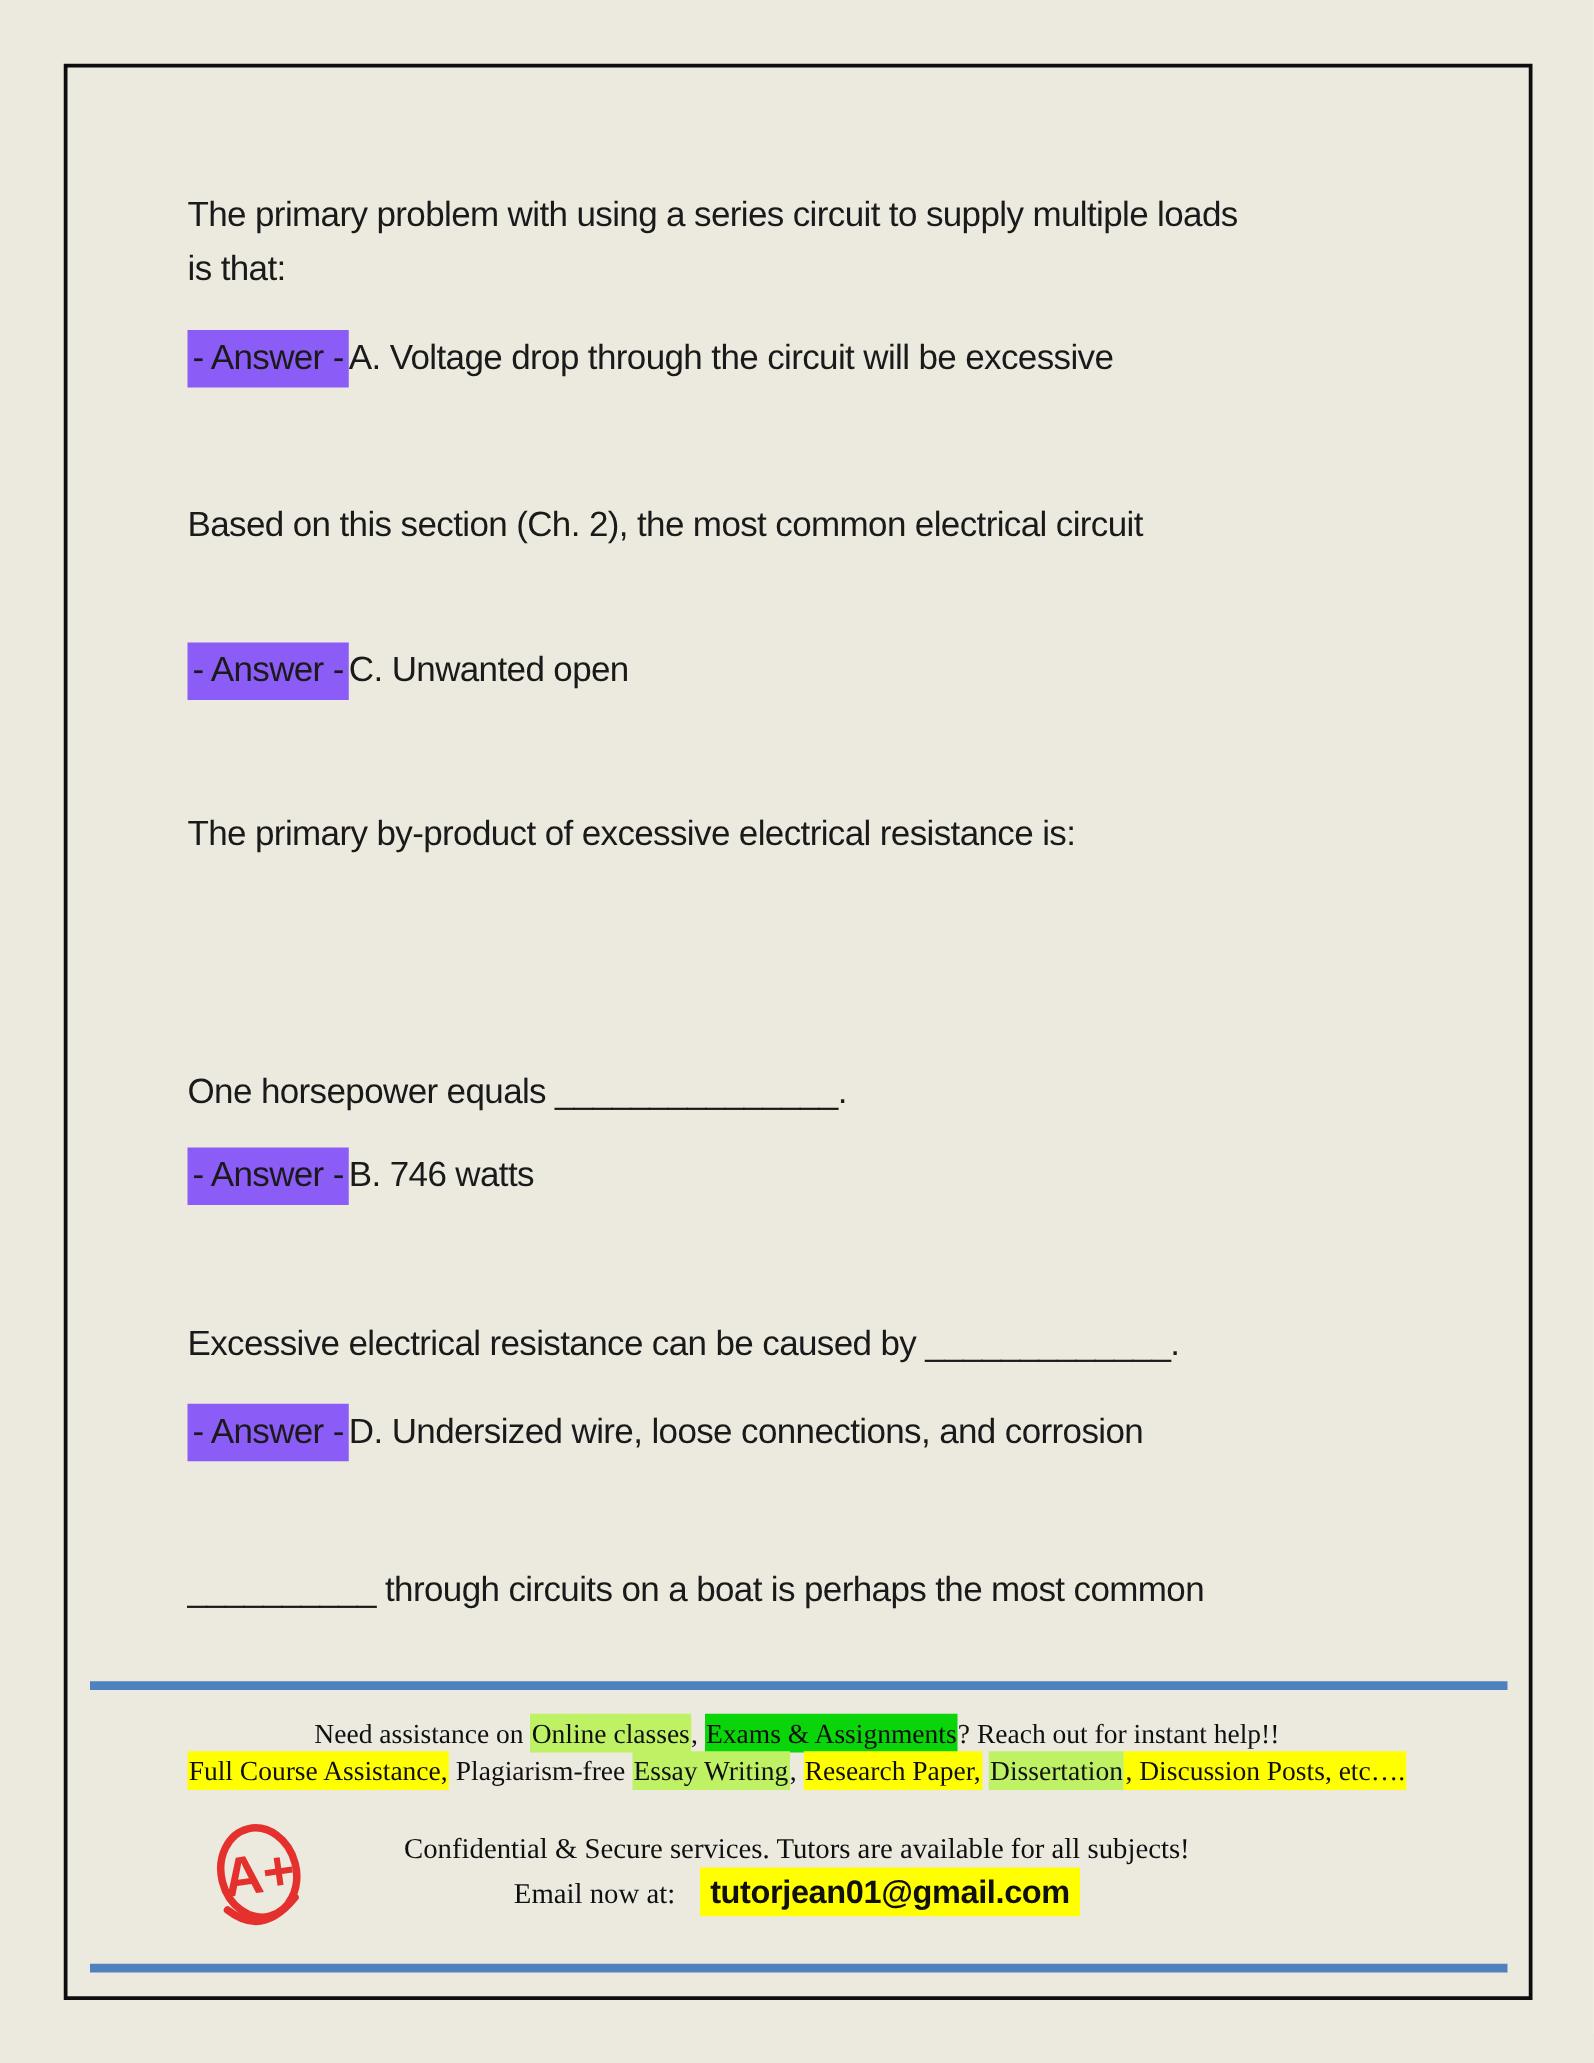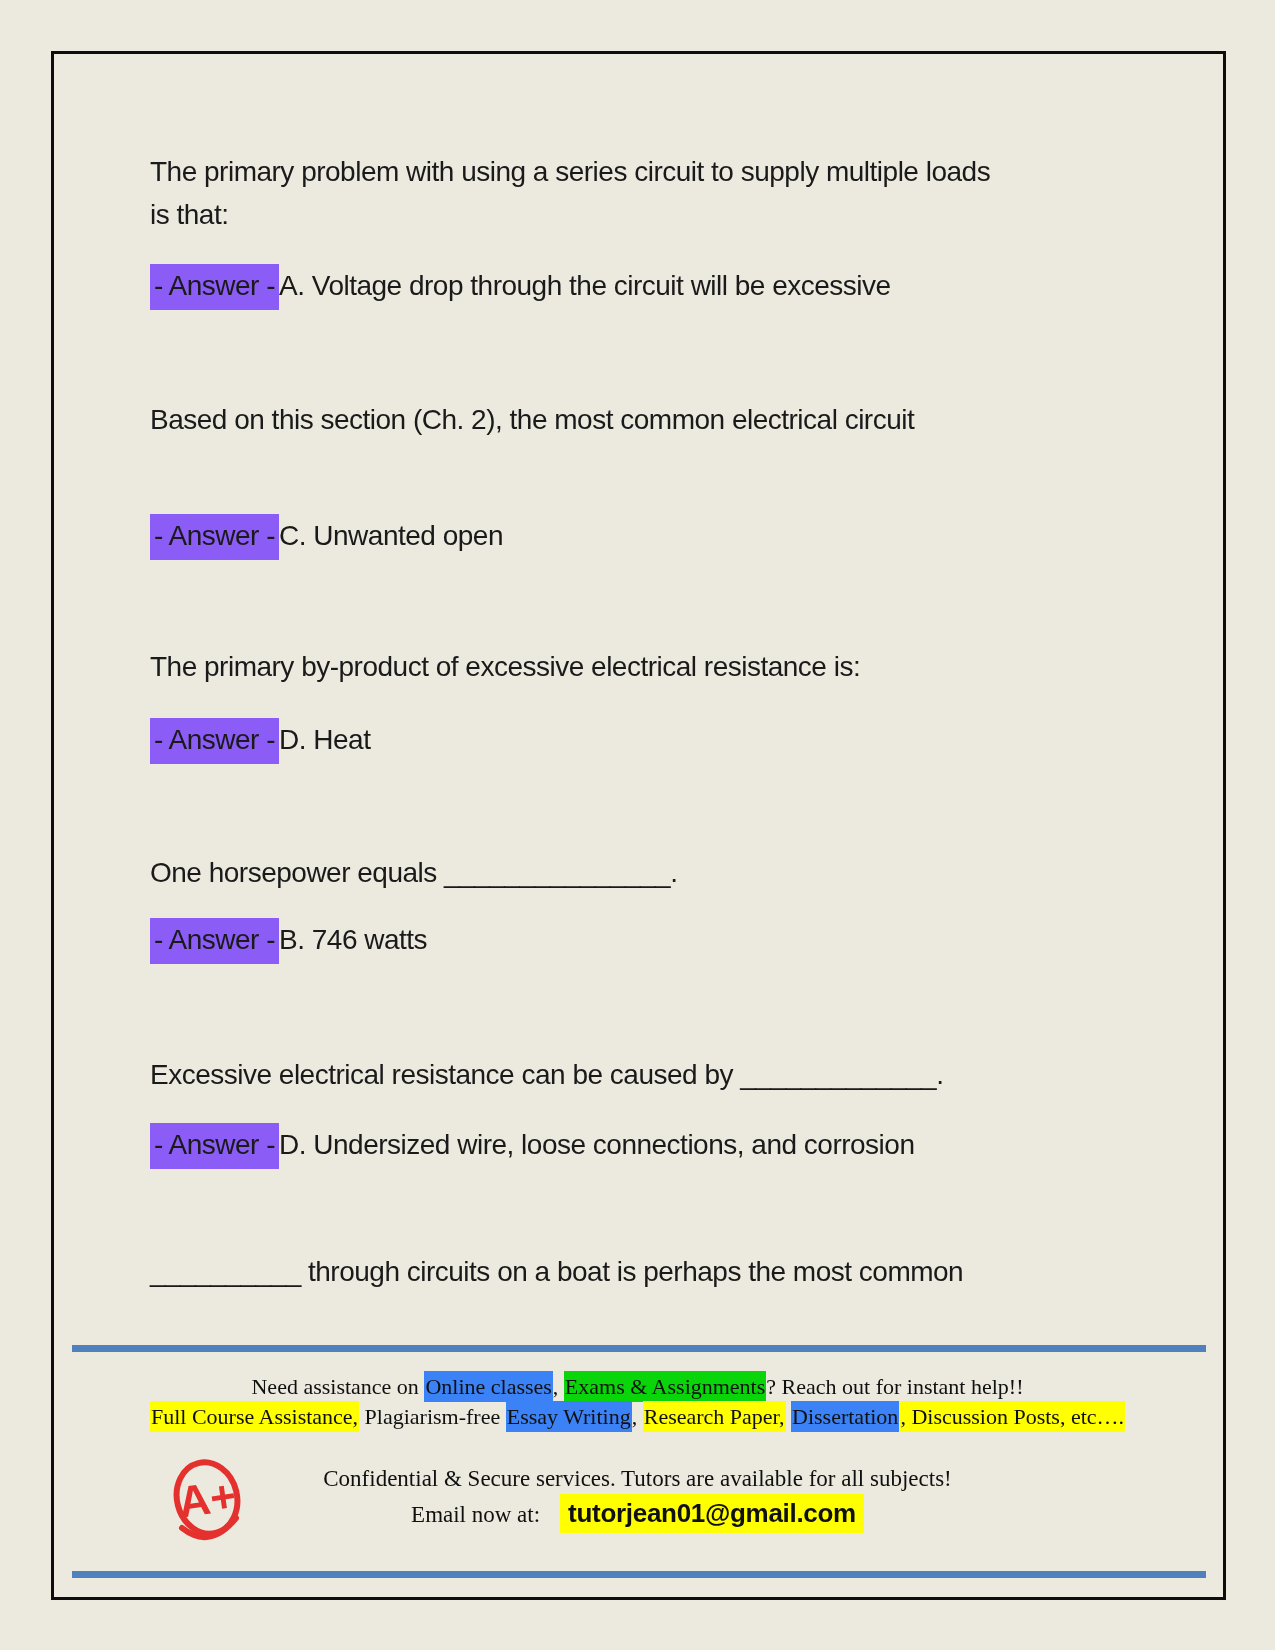--- a/index.html
+++ b/index.html
@@ -21,21 +21,21 @@
     position:absolute;
     left:150px;right:120px;
     font-size:28px;
     letter-spacing:-0.5px;
     line-height:40px;
     color:#1a1a1a;
     white-space:nowrap;
   }
   .answerline{white-space:nowrap;}
   .hl-y{background:#ffff00;}
-  .hl-c{background:#3b82f6;}
+  .hl-c{background:#bef264;}
   .hl-g{background:#0ad40a;}
   .ans-label{
     background:#8b5cf6;
     padding:6px 4px 9px 4px;
   }
   .divider{
     position:absolute;
     left:72px;
     width:1134px;height:7px;
     background:#4e81bd;
@@ -85,23 +85,20 @@
   <div class="bodyline answerline" style="top:266px">
     <span class="ans-label">- Answer -</span><span>A. Voltage drop through the circuit will be excessive</span>
   </div>
 
   <div class="bodyline" style="top:400px">Based on this section (Ch. 2), the most common electrical circuit</div>
   <div class="bodyline answerline" style="top:516px">
     <span class="ans-label">- Answer -</span><span>C. Unwanted open</span>
   </div>
 
   <div class="bodyline" style="top:647px">The primary by-product of excessive electrical resistance is:</div>
-  <div class="bodyline answerline" style="top:720px">
-    <span class="ans-label">- Answer -</span><span>D. Heat</span>
-  </div>
 
   <div class="bodyline" style="top:853px">One horsepower equals _______________.</div>
   <div class="bodyline answerline" style="top:920px">
     <span class="ans-label">- Answer -</span><span>B. 746 watts</span>
   </div>
 
   <div class="bodyline" style="top:1055px">Excessive electrical resistance can be caused by _____________.</div>
   <div class="bodyline answerline" style="top:1125px">
     <span class="ans-label">- Answer -</span><span>D. Undersized wire, loose connections, and corrosion</span>
   </div>

